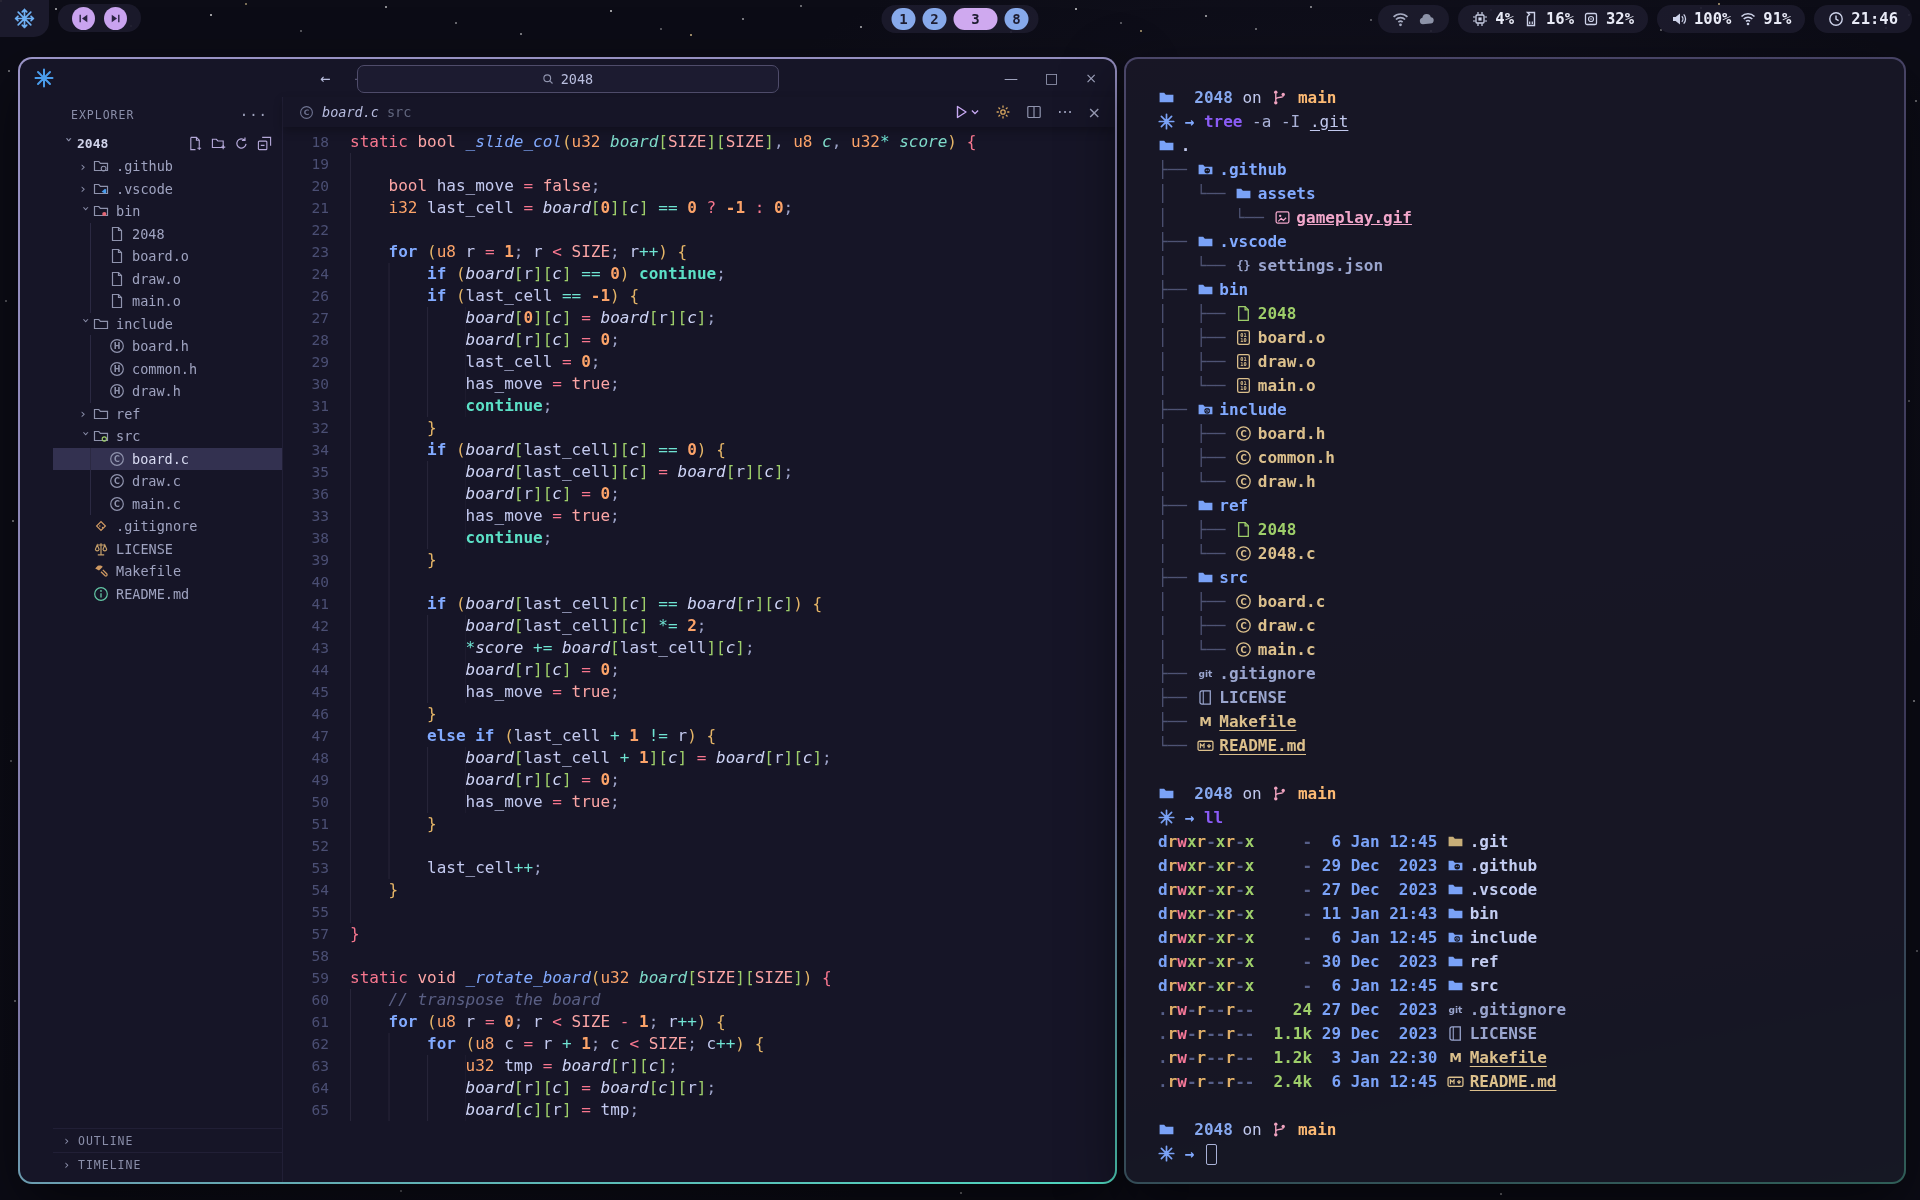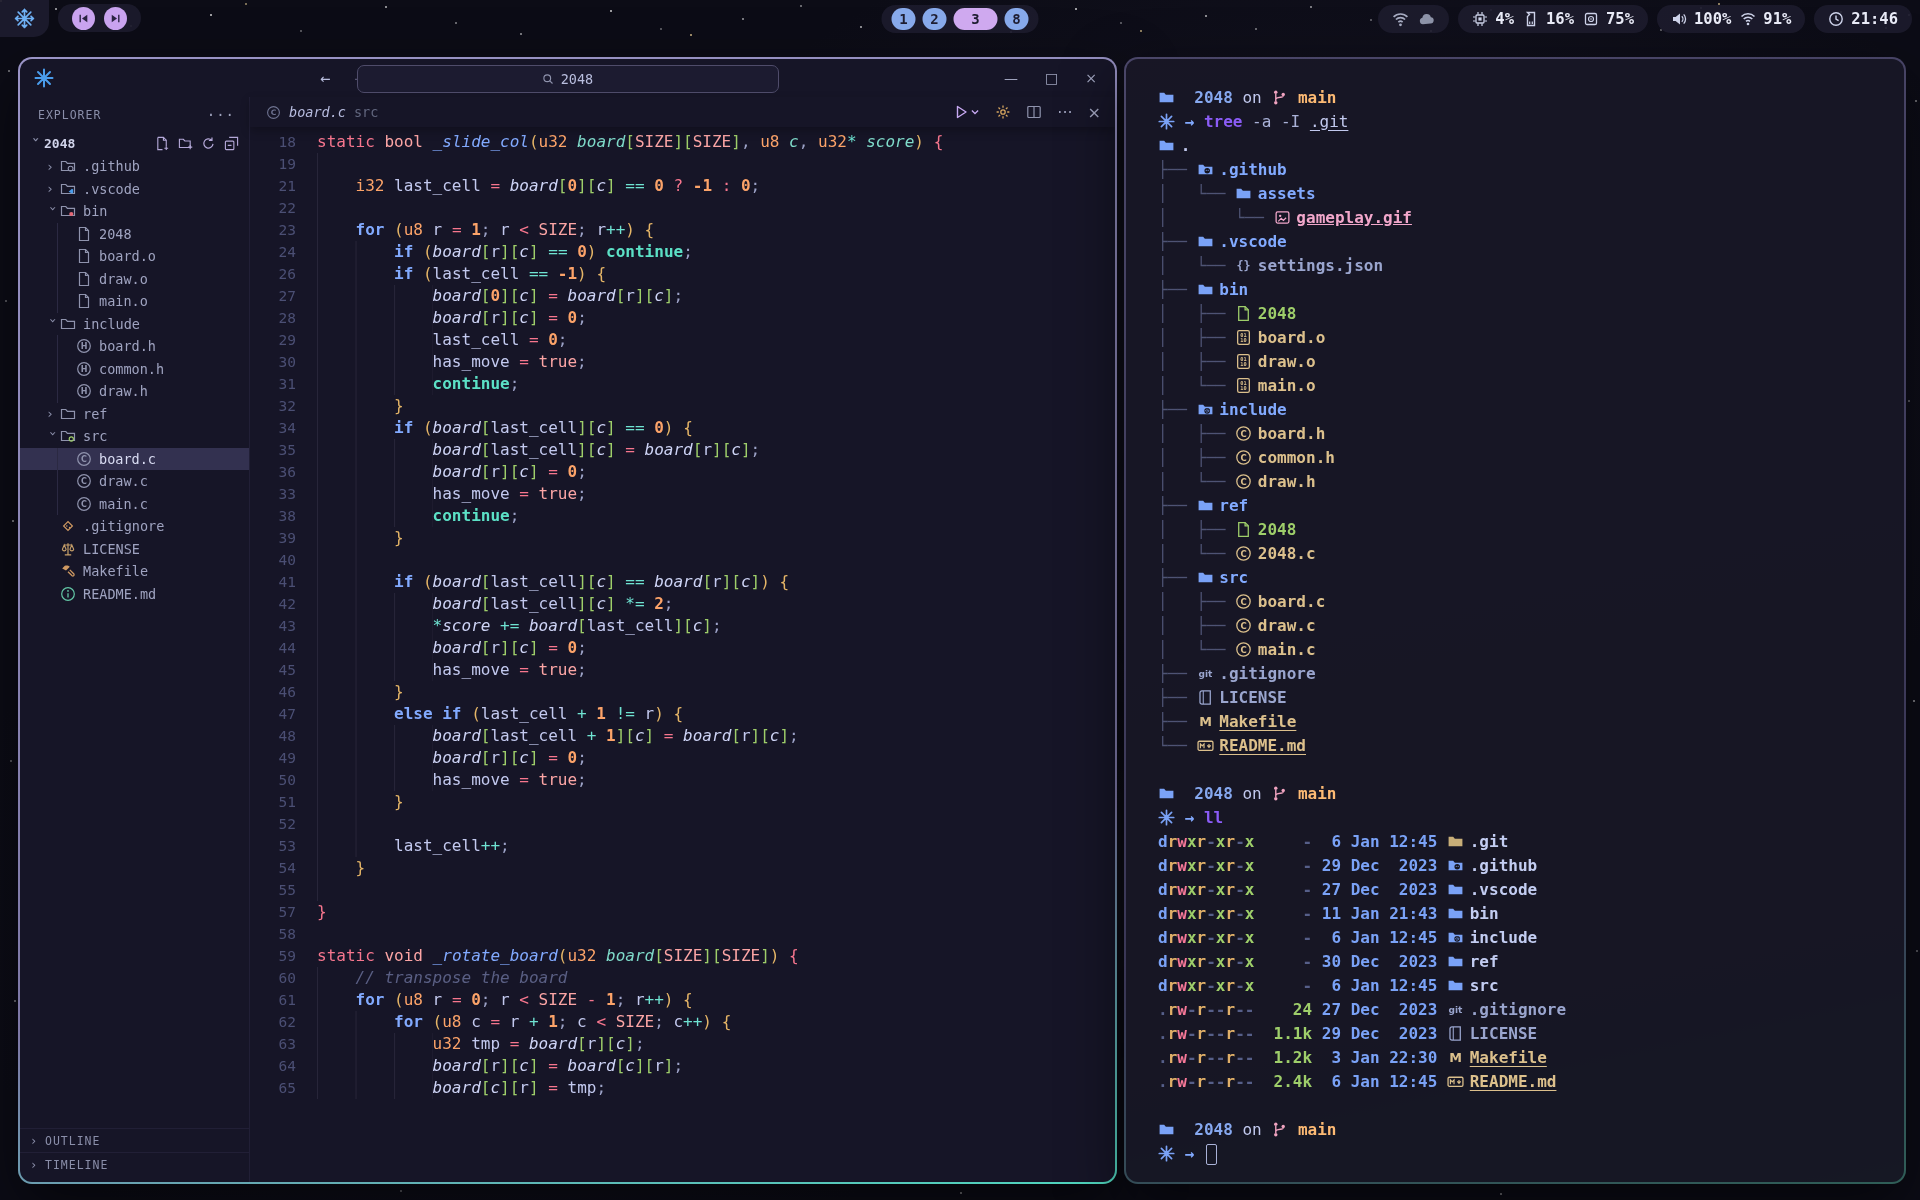--- a/index.html
+++ b/index.html
@@ -71,21 +71,21 @@
   .navarrows{position:absolute;left:300px;top:0;height:38px;display:flex;align-items:center;gap:24px;font-size:17px;}
   .nav-back{color:#b9bede;}.nav-fwd{color:#55526f;}
   .searchbox{position:absolute;left:50%;top:6px;transform:translateX(-50%);width:420px;height:26px;border-radius:7px;
     border:1px solid #4f4c6a;background:#1c1b30;display:flex;align-items:center;justify-content:center;gap:7px;
     color:#b9bede;font-size:13.5px;}
   .searchbox svg{width:12px;height:12px;color:#8f93ad;}
   .winctl{position:absolute;right:18px;top:0;height:38px;display:flex;align-items:center;gap:27px;color:#9fa3bd;font-size:14px;font-family:"DejaVu Sans",sans-serif;}
   .winctl span{cursor:default;}
 
   
-  .vsmain{flex:1;display:flex;min-height:0;}
+  .vsmain{flex:1;display:flex;min-height:0;padding-left:33px;}
   .sidebar{width:229px;flex:none;position:relative;border-right:1px solid #211f36;}
   .exp-head{display:flex;align-items:center;padding:10px 14px 8px 18px;color:#8a8ea9;font-size:11.5px;letter-spacing:1px;}
   .exp-head .dots{margin-left:auto;font-size:14px;color:#9fa3bd;letter-spacing:1px;}
   .exp-root{height:24px;display:flex;align-items:center;padding-left:8px;color:#d0d3ea;font-weight:bold;font-size:13px;}
   .exp-root .chev{width:16px;color:#8a8ea9;}
   .exp-root .acts{margin-left:auto;display:flex;gap:8px;margin-right:10px;color:#b4a8d8;}
   .exp-root .acts svg{width:15px;height:15px;}
   .erow{height:22.5px;display:flex;align-items:center;font-size:13.5px;color:#9fa3c0;position:relative;}
   .erow.sel{background:#333150;color:#d9dcf2;}
   .erow .chev{width:14px;flex:none;color:#8a8ea9;font-size:13px;display:inline-block;}
@@ -230,21 +230,21 @@
             <path d="M6.7 10.5v2.5M9.3 10.5v2.5" stroke="currentColor" stroke-width="1.2"></path>
           </svg>
         <span>16%</span>
       </span>
       <span class="stat">
         <svg viewBox="0 0 16 16">
             <rect x="2.5" y="2.5" width="11" height="11" rx="1.6" fill="none" stroke="currentColor" stroke-width="1.3"></rect>
             <circle cx="8" cy="8" r="2.5" fill="none" stroke="currentColor" stroke-width="1.2"></circle>
             <circle cx="8" cy="8" r=".8" fill="currentColor"></circle>
           </svg>
-        <span>75%</span>
+        <span>32%</span>
       </span>
     </div>
     <div class="pill">
       <span class="stat">
         <svg viewBox="0 0 16 16">
             <path d="M2 6v4h2.6L9 13.5v-11L4.6 6z" fill="currentColor"></path>
             <path d="M10.8 5.2a4 4 0 0 1 0 5.6M12.7 3.4a6.6 6.6 0 0 1 0 9.2" fill="none" stroke="currentColor" stroke-width="1.3"></path>
           </svg>
         <span>100%</span>
       </span>
@@ -520,20 +520,21 @@
                 <rect x="1.8" y="2.5" width="12.4" height="11" rx="1" fill="none" stroke="currentColor" stroke-width="1.2"></rect>
                 <path d="M8 2.5v11" stroke="currentColor" stroke-width="1.2"></path>
               </svg>
             <span class="xb">···</span>
             <span class="xb">×</span>
           </span>
         </div>
         <div class="codearea" id="codearea">
             <span class="cl"><span class="num">18</span><span class="ct"><span class="tk-k">static </span><span class="tk-b">bool </span><span class="tk-fn">_slide_col</span><span class="tk-1">(</span><span class="tk-t">u32 </span><span class="tk-d">board</span><span class="tk-2">[</span><span class="tk-b">SIZE</span><span class="tk-2">][</span><span class="tk-b">SIZE</span><span class="tk-2">]</span><span class="tk-s">,</span><span class="tk-w"> </span><span class="tk-t">u8 </span><span class="tk-d">c</span><span class="tk-s">,</span><span class="tk-w"> </span><span class="tk-t">u32</span><span class="tk-q">*</span><span class="tk-w"> </span><span class="tk-d">score</span><span class="tk-1">)</span><span class="tk-w"> </span><span class="tk-3">{</span></span></span>
             <span class="cl"><span class="num">19</span><span class="ct"><span class="ind" style="width: 4ch;"></span></span></span>
+            <span class="cl"><span class="num">20</span><span class="ct"><span class="ind" style="width: 4ch;"></span><span class="tk-b">bool </span><span class="tk-v">has_move </span><span class="tk-o">= </span><span class="tk-b">false</span><span class="tk-s">;</span></span></span>
             <span class="cl"><span class="num">21</span><span class="ct"><span class="ind" style="width: 4ch;"></span><span class="tk-t">i32 </span><span class="tk-v">last_cell </span><span class="tk-o">= </span><span class="tk-p">board</span><span class="tk-2">[</span><span class="tk-n">0</span><span class="tk-2">][</span><span class="tk-p">c</span><span class="tk-2">]</span><span class="tk-w"> </span><span class="tk-q">== </span><span class="tk-n">0</span><span class="tk-w"> </span><span class="tk-o">? </span><span class="tk-n">-1</span><span class="tk-w"> </span><span class="tk-o">: </span><span class="tk-n">0</span><span class="tk-s">;</span></span></span>
             <span class="cl"><span class="num">22</span><span class="ct"><span class="ind" style="width: 4ch;"></span></span></span>
             <span class="cl"><span class="num">23</span><span class="ct"><span class="ind" style="width: 4ch;"></span><span class="tk-c">for </span><span class="tk-1">(</span><span class="tk-t">u8 </span><span class="tk-v">r </span><span class="tk-o">= </span><span class="tk-n">1</span><span class="tk-s">; </span><span class="tk-v">r </span><span class="tk-o">&lt; </span><span class="tk-b">SIZE</span><span class="tk-s">; </span><span class="tk-v">r</span><span class="tk-q">++</span><span class="tk-1">)</span><span class="tk-w"> </span><span class="tk-1">{</span></span></span>
             <span class="cl"><span class="num">24</span><span class="ct"><span class="ind" style="width: 8ch;"></span><span class="tk-c">if </span><span class="tk-1">(</span><span class="tk-p">board</span><span class="tk-2">[</span><span class="tk-v">r</span><span class="tk-2">][</span><span class="tk-p">c</span><span class="tk-2">]</span><span class="tk-w"> </span><span class="tk-q">== </span><span class="tk-n">0</span><span class="tk-1">)</span><span class="tk-w"> </span><span class="tk-f">continue</span><span class="tk-s">;</span></span></span>
             <span class="cl"><span class="num">26</span><span class="ct"><span class="ind" style="width: 8ch;"></span><span class="tk-c">if </span><span class="tk-1">(</span><span class="tk-v">last_cell </span><span class="tk-q">== </span><span class="tk-n">-1</span><span class="tk-1">)</span><span class="tk-w"> </span><span class="tk-1">{</span></span></span>
             <span class="cl"><span class="num">27</span><span class="ct"><span class="ind" style="width: 12ch;"></span><span class="tk-p">board</span><span class="tk-2">[</span><span class="tk-n">0</span><span class="tk-2">][</span><span class="tk-p">c</span><span class="tk-2">]</span><span class="tk-w"> </span><span class="tk-o">= </span><span class="tk-p">board</span><span class="tk-2">[</span><span class="tk-v">r</span><span class="tk-2">][</span><span class="tk-p">c</span><span class="tk-2">]</span><span class="tk-s">;</span></span></span>
             <span class="cl"><span class="num">28</span><span class="ct"><span class="ind" style="width: 12ch;"></span><span class="tk-p">board</span><span class="tk-2">[</span><span class="tk-v">r</span><span class="tk-2">][</span><span class="tk-p">c</span><span class="tk-2">]</span><span class="tk-w"> </span><span class="tk-o">= </span><span class="tk-n">0</span><span class="tk-s">;</span></span></span>
             <span class="cl"><span class="num">29</span><span class="ct"><span class="ind" style="width: 12ch;"></span><span class="tk-v">last_cell </span><span class="tk-o">= </span><span class="tk-n">0</span><span class="tk-s">;</span></span></span>
             <span class="cl"><span class="num">30</span><span class="ct"><span class="ind" style="width: 12ch;"></span><span class="tk-v">has_move </span><span class="tk-o">= </span><span class="tk-b">true</span><span class="tk-s">;</span></span></span>
             <span class="cl"><span class="num">31</span><span class="ct"><span class="ind" style="width: 12ch;"></span><span class="tk-f">continue</span><span class="tk-s">;</span></span></span>

